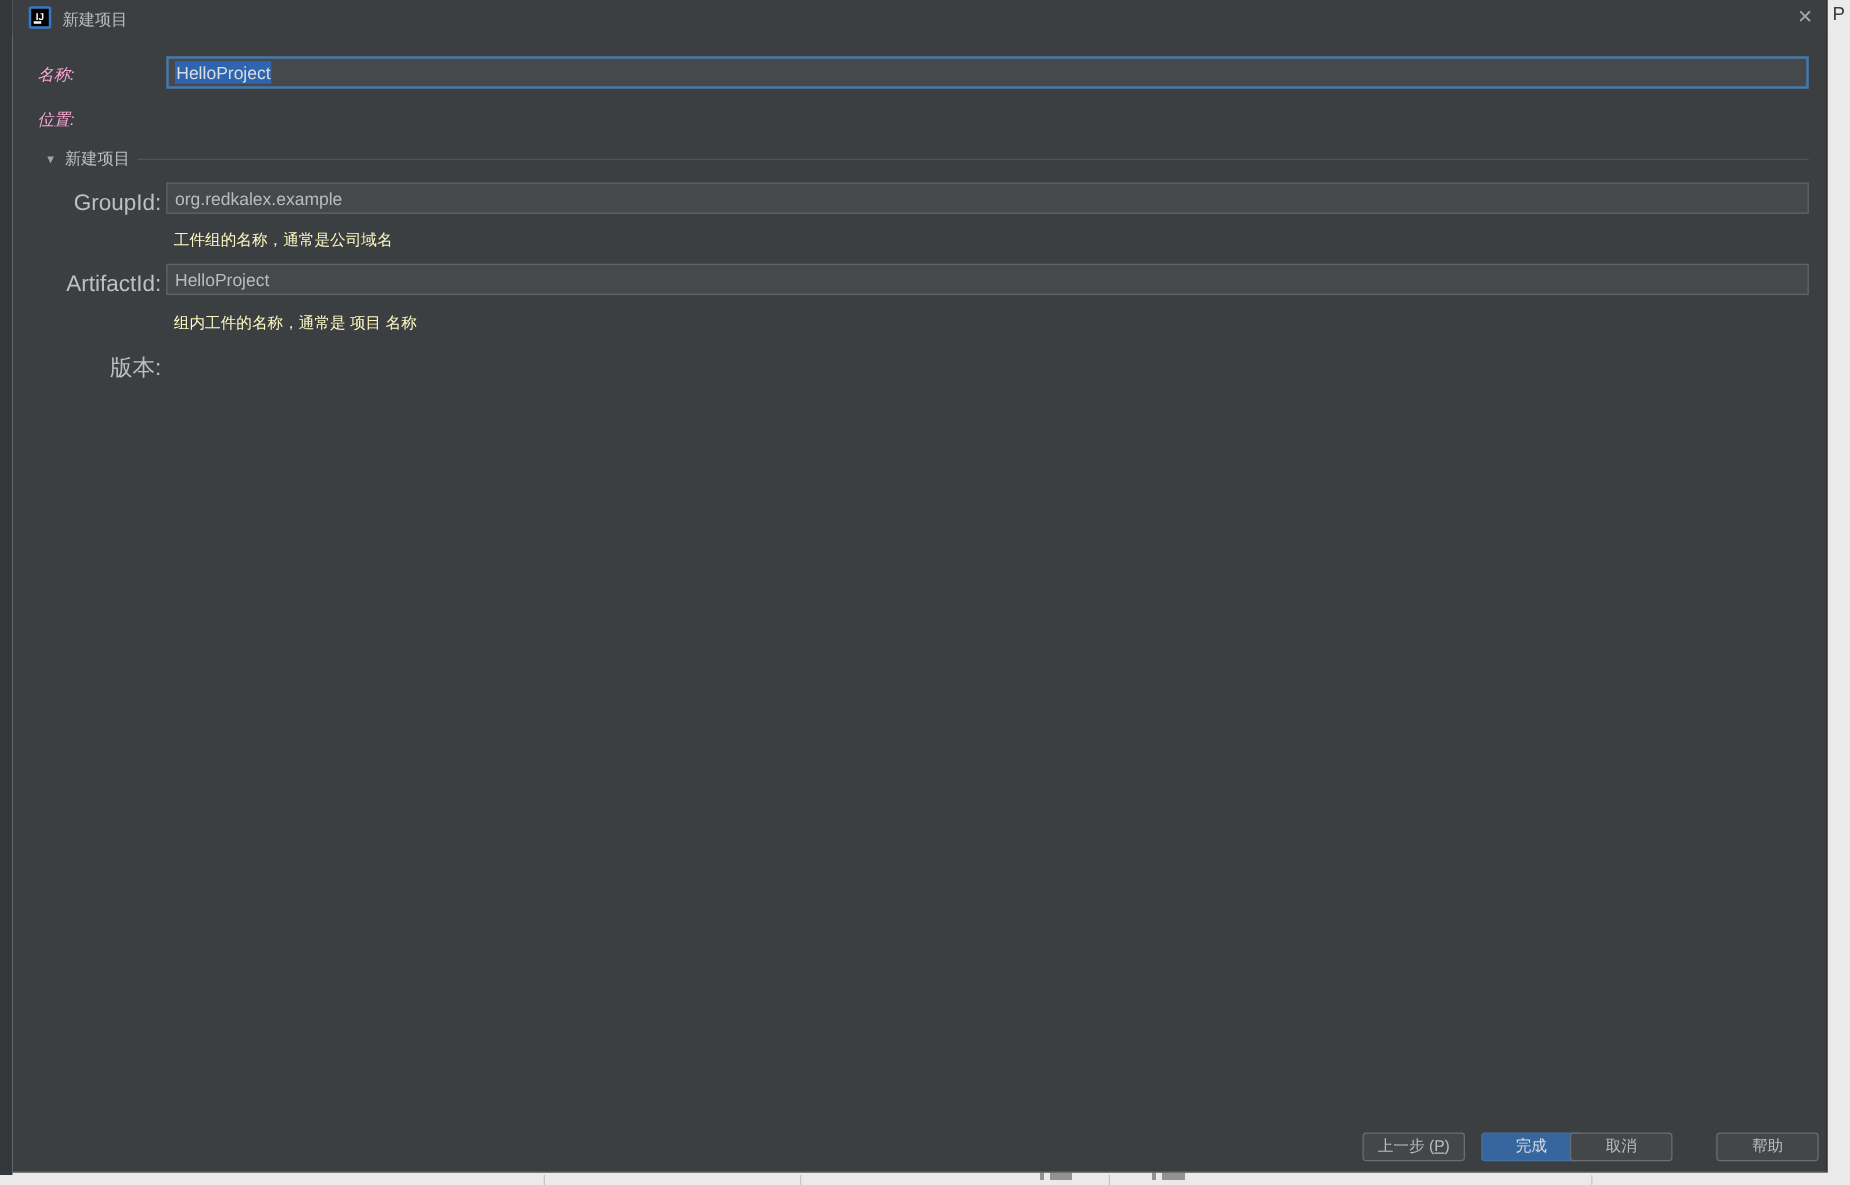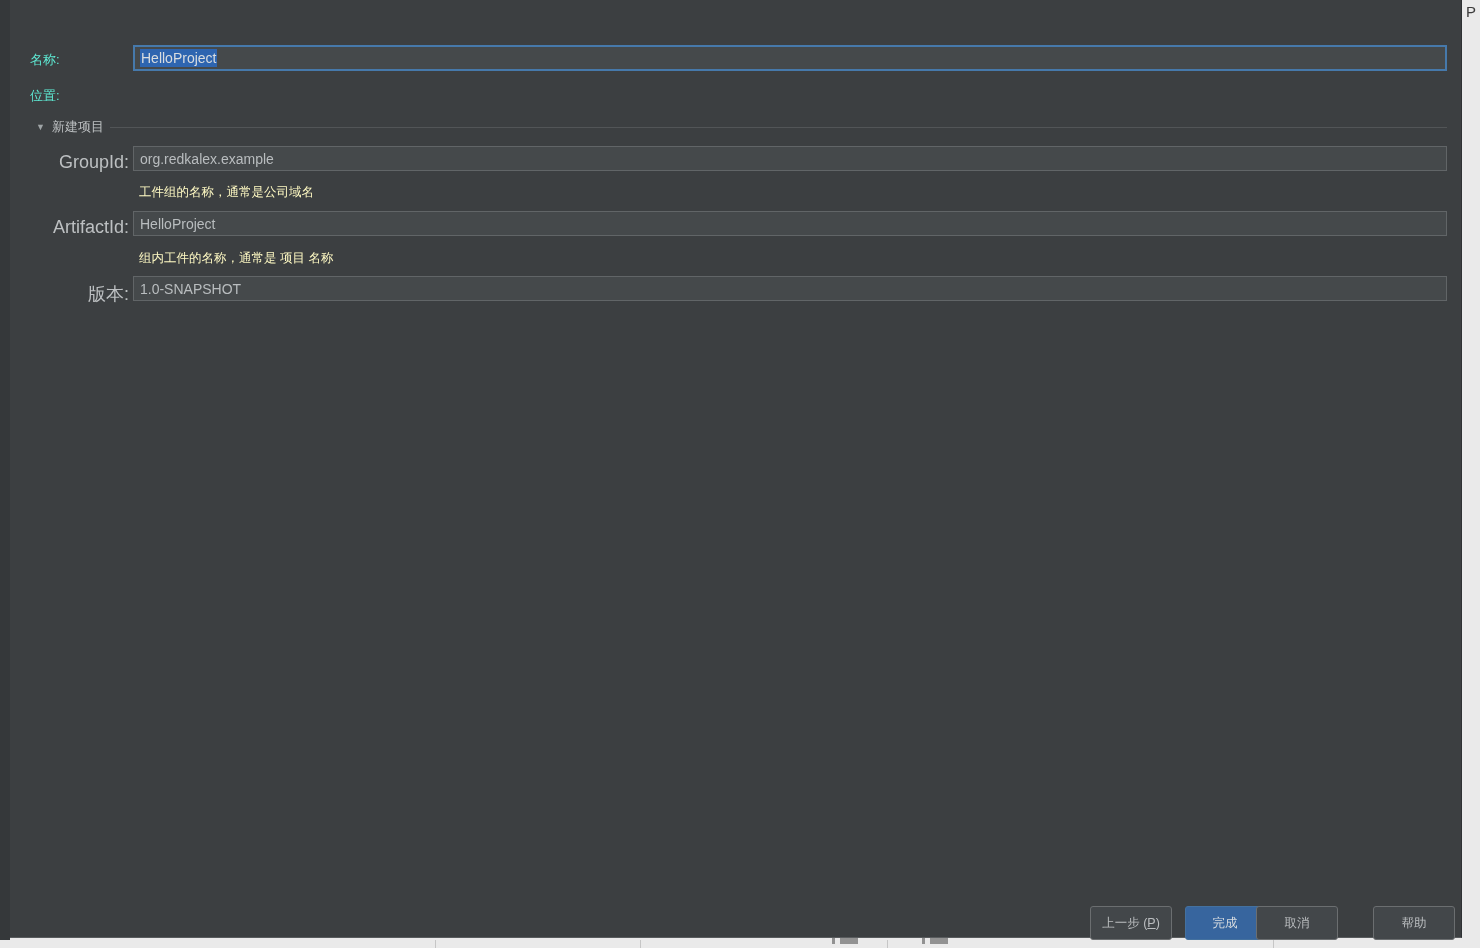--- a/index.html
+++ b/index.html
@@ -59,21 +59,21 @@
   .win-title {
     position: absolute; left: 40px; top: 7px; color: #bbbec0; font-size: 13px;
   }
   .close-btn {
     position: absolute; right: 7px; top: 4px; width: 20px; height: 20px;
     color: #a6a9ab; font-size: 15px; line-height: 20px; text-align: center;
     cursor: pointer;
   }
 
   .row-label {
-    position: absolute; left: 20px; color: #5eead4; font-size: 13px;
+    position: absolute; left: 20px; color: #f9a8d4; font-size: 13px; font-style: italic;
   }
   .right-label {
     position: absolute; left: 20px; width: 99px; text-align: right;
     color: #bdc0c2; font-size: 18px;
   }
 
   .field {
     position: absolute; left: 123px; width: 1314px;
     background: #45494b;
     border: 1px solid #616567;
@@ -105,21 +105,21 @@
     position: absolute; left: 100px; top: 127px; width: 1337px; height: 1px;
     background: #525557;
   }
 
   .folder-icon {
     position: absolute; right: 6px; top: 5px; width: 17px; height: 14px;
     cursor: pointer;
   }
 
   .btn {
-    position: absolute; top: 906px; height: 34px;
+    position: absolute; top: 906px; height: 23px;
     background: #43474a;
     border: 1px solid #6b6e70;
     border-radius: 3px;
     color: #bbbec0; font-size: 12.5px;
     text-align: right;
     display: flex; align-items: center; justify-content: center;
     cursor: pointer;
   }
   .btn.primary {
     background: #37659e;
@@ -136,20 +136,25 @@
 <div class="bg-vline" style="left:640px"></div>
 <div class="bg-vline" style="left:887px"></div>
 <div class="bg-vline" style="left:1273px"></div>
 <div class="bg-fragment" style="left:828px"></div>
 <div class="bg-fragment" style="left:918px"></div>
 
 <div class="left-strip"></div>
 
 <div class="dialog">
 
+  <div class="titlebar">
+    <div class="app-icon">IJ</div>
+    <div class="win-title">新建项目</div>
+    <div class="close-btn">✕</div>
+  </div>
 
   <div class="row-label" style="top:51px">名称:</div>
   <div class="field focused" style="top:45px; height:26px">
     <span class="selection">HelloProject</span>
   </div>
 
   <div class="row-label" style="top:87px">位置:</div>
 
   <div class="section-header">
     <span class="tri">▼</span>
@@ -163,23 +168,20 @@
   </div>
   <div class="hint" style="top:184px">工件组的名称，通常是公司域名</div>
 
   <div class="right-label" style="top:217px">ArtifactId:</div>
   <div class="field" style="top:211px; height:25px">
     <span>HelloProject</span>
   </div>
   <div class="hint" style="top:250px">组内工件的名称，通常是 项目 名称</div>
 
   <div class="right-label" style="top:282px">版本:</div>
-  <div class="field" style="top:276px; height:25px">
-    <span>1.0-SNAPSHOT</span>
-  </div>
 
   <div class="btn" style="left:1080px; width:82px">
     <span>
       <span>上一步 (</span><span class="u">P</span><span>)</span>
     </span>
   </div>
   <div class="btn primary" style="left:1175px; width:80px">完成</div>
   <div class="btn" style="left:1246px; width:82px">取消</div>
   <div class="btn" style="left:1363px; width:82px">帮助</div>
 

